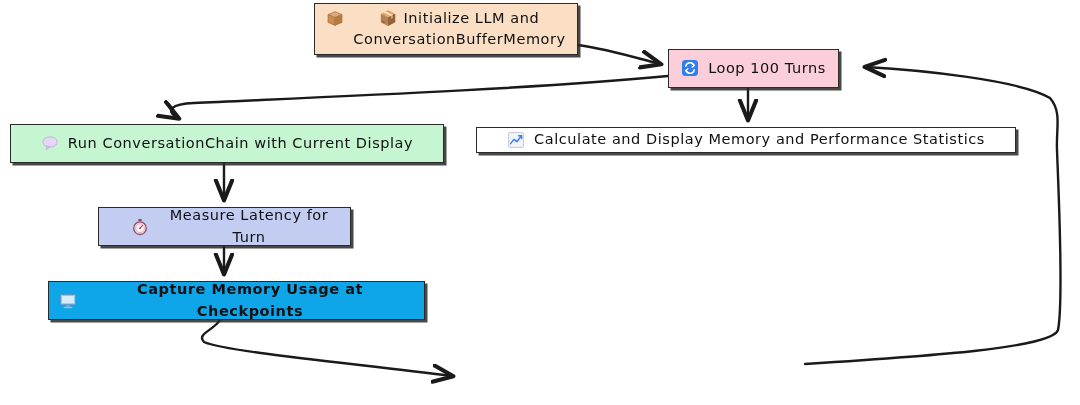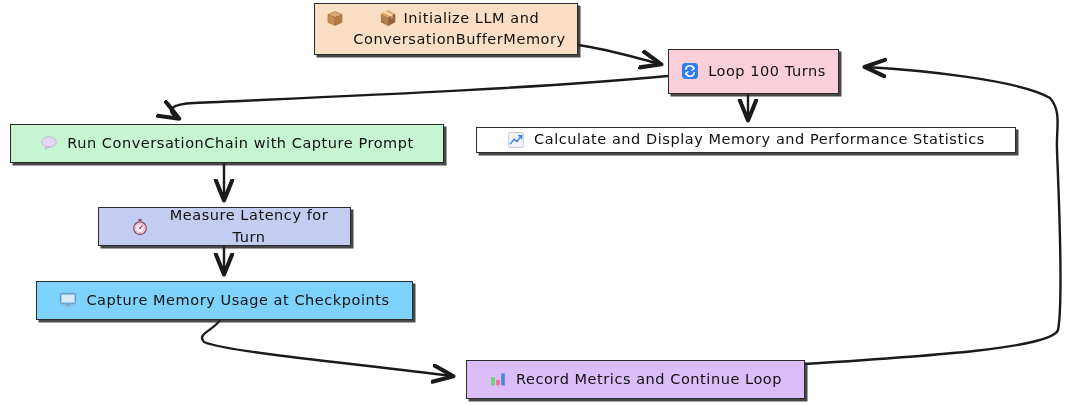--- a/index.html
+++ b/index.html
@@ -60,25 +60,25 @@
     width: 18px;
     height: 18px;
     display: inline-flex;
     align-items: center;
     justify-content: center;
   }
   .node-icon svg { display: block; }
 
   
   #node-init      { left: 314px; top: 3px;   width: 264px; height: 52px;  background: #fbdfc4; }
-  #node-loop      { left: 668px; top: 49px;  width: 171px; height: 45px;  background: #fbcfda; }
+  #node-loop      { left: 668px; top: 49px;  width: 171px; height: 39px;  background: #fbcfda; }
   #node-run       { left: 10px;  top: 124px; width: 434px; height: 39px;  background: #c6f6d1; }
   #node-stats     { left: 476px; top: 127px; width: 540px; height: 26px;  background: #ffffff; }
   #node-latency   { left: 98px;  top: 207px; width: 253px; height: 39px;  background: #c3cdf2; padding-left: 32px; }
-  #node-capture   { left: 36px;  top: 281px; width: 377px; height: 39px;  background: #7dd3fc; }
+  #node-capture   { left: 48px;  top: 281px; width: 377px; height: 39px;  background: #0ea5e9; font-weight: bold; }
   #node-record    { left: 466px; top: 360px; width: 339px; height: 39px;  background: #ddbdf7; }
 
   #node-init .node-inner { align-items: flex-start; }
   #node-init .node-icon  { margin-top: 2px; }
 </style>
 </head>
 <body>
 
 <div id="canvas">
 
@@ -135,21 +135,21 @@
   </div>
 
   <div class="node" id="node-run">
     <div class="node-inner">
       <span class="node-icon">
         <svg viewBox="0 0 18 18" width="18" height="18">
           <ellipse cx="9" cy="8" rx="7.2" ry="5.2" fill="#e4d6f5" stroke="#b8a4d4" stroke-width="0.7"></ellipse>
           <path d="M6.4 12.2 L5.2 15.6 L9.2 12.8 Z" fill="#e4d6f5" stroke="#b8a4d4" stroke-width="0.7" stroke-linejoin="round"></path>
         </svg>
       </span>
-      <span class="node-label">Run ConversationChain with Capture Prompt</span>
+      <span class="node-label">Run ConversationChain with Current Display</span>
     </div>
   </div>
 
   <div class="node" id="node-stats">
     <div class="node-inner">
       <span class="node-icon">
         <svg viewBox="0 0 18 18" width="18" height="18">
           <rect x="1.6" y="1.6" width="14.8" height="14.8" rx="1.2" fill="#f2f4fa" stroke="#b6bcd0" stroke-width="0.8"></rect>
           <path d="M3.6 12.6 L7 8.4 L10 10.6 L14.4 4.8" fill="none" stroke="#3f7ee8" stroke-width="1.5" stroke-linecap="round" stroke-linejoin="round"></path>
           <path d="M11.6 4.8 L14.6 4.8 L14.6 7.6" fill="none" stroke="#3f7ee8" stroke-width="1.4" stroke-linecap="round" stroke-linejoin="round"></path>
@@ -181,26 +181,14 @@
           <rect x="1.4" y="2.4" width="15.2" height="10.4" rx="1.4" fill="#8fc5ee" stroke="#5f90bd" stroke-width="0.9"></rect>
           <rect x="2.9" y="3.9" width="12.2" height="7.4" rx="0.6" fill="#d7ecfb"></rect>
           <rect x="7.2" y="12.8" width="3.6" height="2.2" fill="#7ba8cc"></rect>
           <rect x="4.6" y="14.8" width="8.8" height="1.5" rx="0.7" fill="#9dbdd6"></rect>
         </svg>
       </span>
       <span class="node-label">Capture Memory Usage at Checkpoints</span>
     </div>
   </div>
 
-  <div class="node" id="node-record">
-    <div class="node-inner">
-      <span class="node-icon">
-        <svg viewBox="0 0 18 18" width="18" height="18">
-          <rect x="2.2" y="7.0" width="3.6" height="8.4" fill="#68d36e"></rect>
-          <rect x="7.2" y="10.2" width="3.6" height="5.2" fill="#f06c8f"></rect>
-          <rect x="12.2" y="3.4" width="3.6" height="12.0" fill="#4a83e0"></rect>
-        </svg>
-      </span>
-      <span class="node-label">Record Metrics and Continue Loop</span>
-    </div>
-  </div>
 
 </div>
 
 </body></html>

